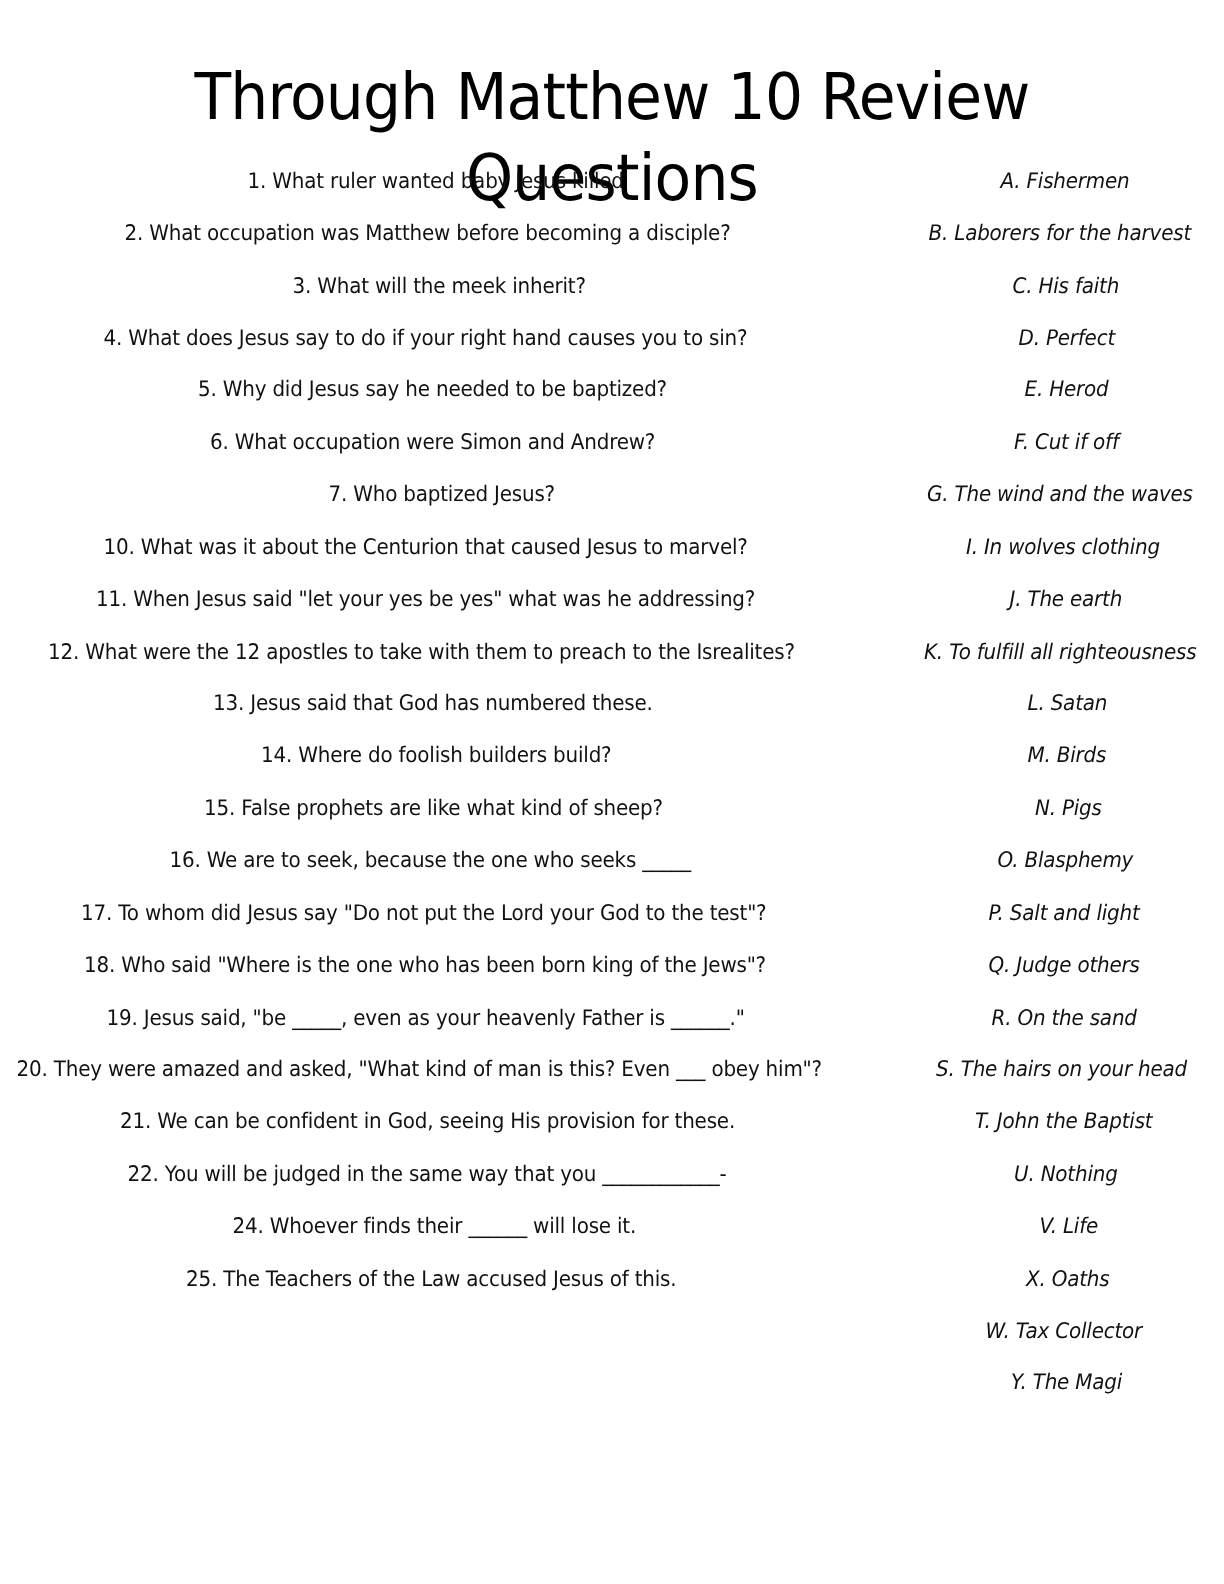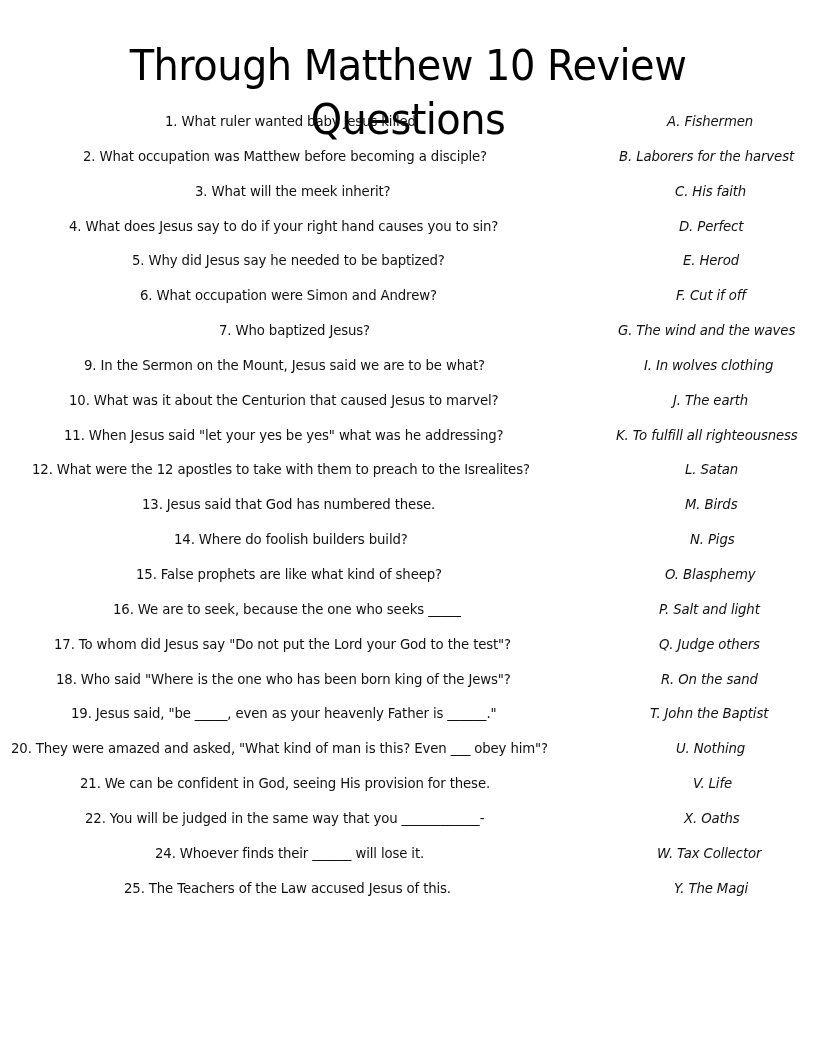--- a/index.html
+++ b/index.html
@@ -75,21 +75,20 @@
 <h1 class="title">Through Matthew 10 Review Questions</h1>
 
 <ul class="questions">
   <li class="row"><span>1. What ruler wanted baby Jesus killed</span></li>
   <li class="row"><span>2. What occupation was Matthew before becoming a disciple?</span></li>
   <li class="row"><span>3. What will the meek inherit?</span></li>
   <li class="row"><span>4. What does Jesus say to do if your right hand causes you to sin?</span></li>
   <li class="row"><span>5. Why did Jesus say he needed to be baptized?</span></li>
   <li class="row"><span>6. What occupation were Simon and Andrew?</span></li>
   <li class="row"><span>7. Who baptized Jesus?</span></li>
-  <li class="row"><span>9. In the Sermon on the Mount, Jesus said we are to be what?</span></li>
   <li class="row"><span>10. What was it about the Centurion that caused Jesus to marvel?</span></li>
   <li class="row"><span>11. When Jesus said "let your yes be yes" what was he addressing?</span></li>
   <li class="row"><span>12. What were the 12 apostles to take with them to preach to the Isrealites?</span></li>
   <li class="row"><span>13. Jesus said that God has numbered these.</span></li>
   <li class="row"><span>14. Where do foolish builders build?</span></li>
   <li class="row"><span>15. False prophets are like what kind of sheep?</span></li>
   <li class="row"><span>16. We are to seek, because the one who seeks _____</span></li>
   <li class="row"><span>17. To whom did Jesus say "Do not put the Lord your God to the test"?</span></li>
   <li class="row"><span>18. Who said "Where is the one who has been born king of the Jews"?</span></li>
   <li class="row"><span>19. Jesus said, "be _____, even as your heavenly Father is ______."</span></li>
@@ -111,19 +110,20 @@
   <li class="row"><span>I. In wolves clothing</span></li>
   <li class="row"><span>J. The earth</span></li>
   <li class="row"><span>K. To fulfill all righteousness</span></li>
   <li class="row"><span>L. Satan</span></li>
   <li class="row"><span>M. Birds</span></li>
   <li class="row"><span>N. Pigs</span></li>
   <li class="row"><span>O. Blasphemy</span></li>
   <li class="row"><span>P. Salt and light</span></li>
   <li class="row"><span>Q. Judge others</span></li>
   <li class="row"><span>R. On the sand</span></li>
+  <li class="row"><span>S. The hairs on your head</span></li>
   <li class="row"><span>T. John the Baptist</span></li>
   <li class="row"><span>U. Nothing</span></li>
   <li class="row"><span>V. Life</span></li>
   <li class="row"><span>X. Oaths</span></li>
   <li class="row"><span>W. Tax Collector</span></li>
   <li class="row"><span>Y. The Magi</span></li>
 </ul>
 
 </body></html>

